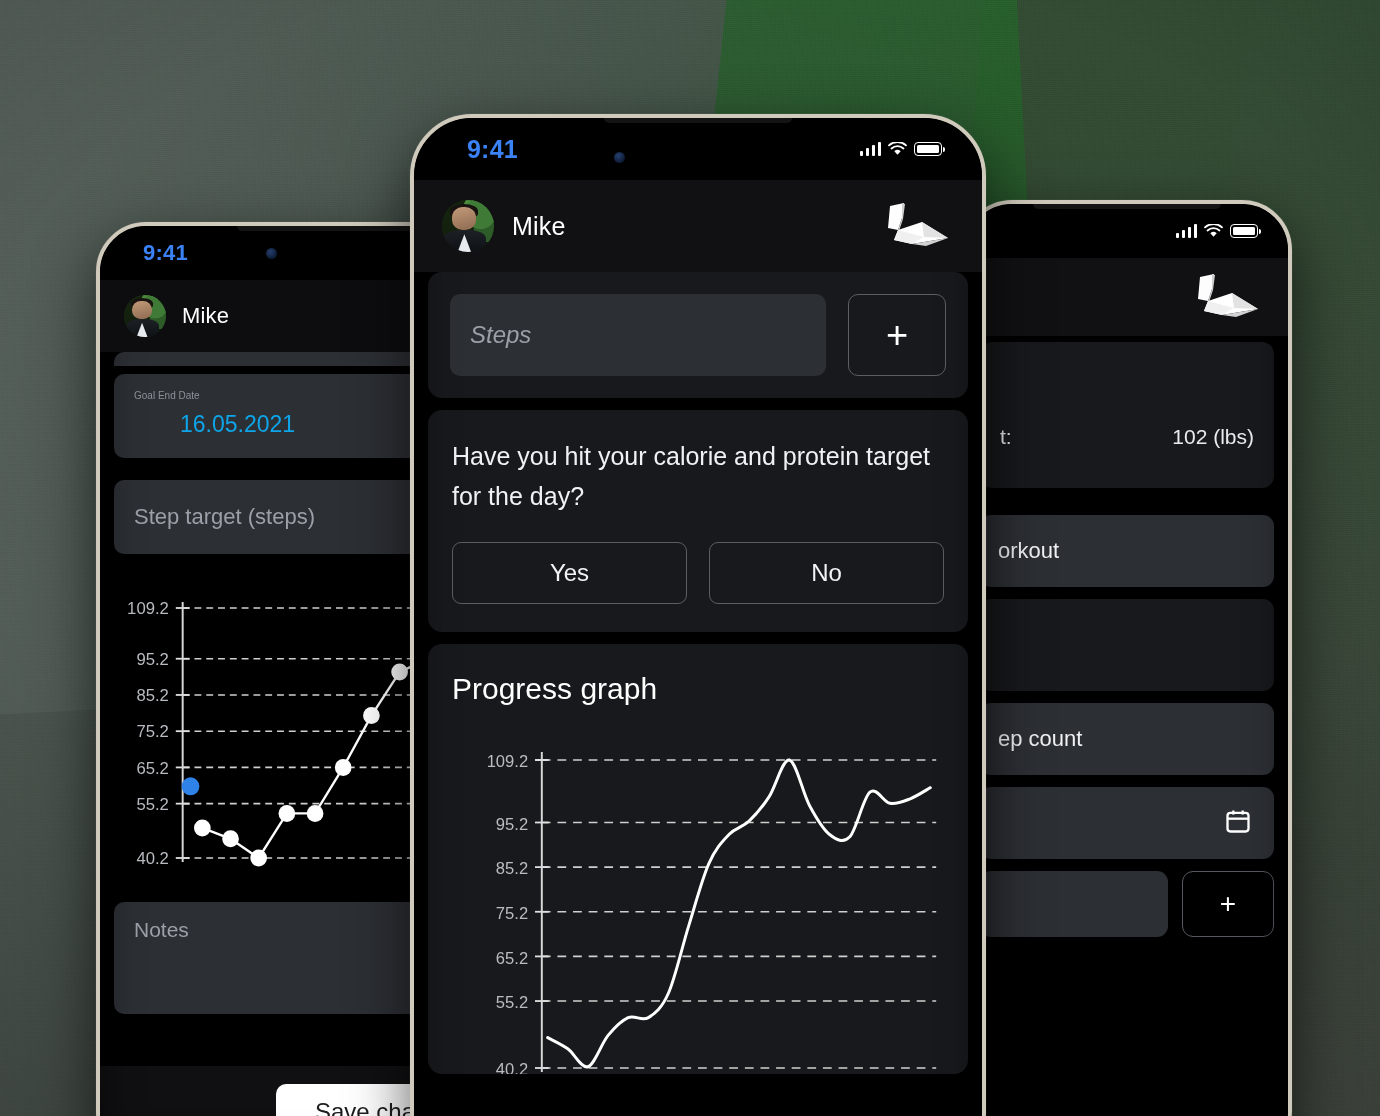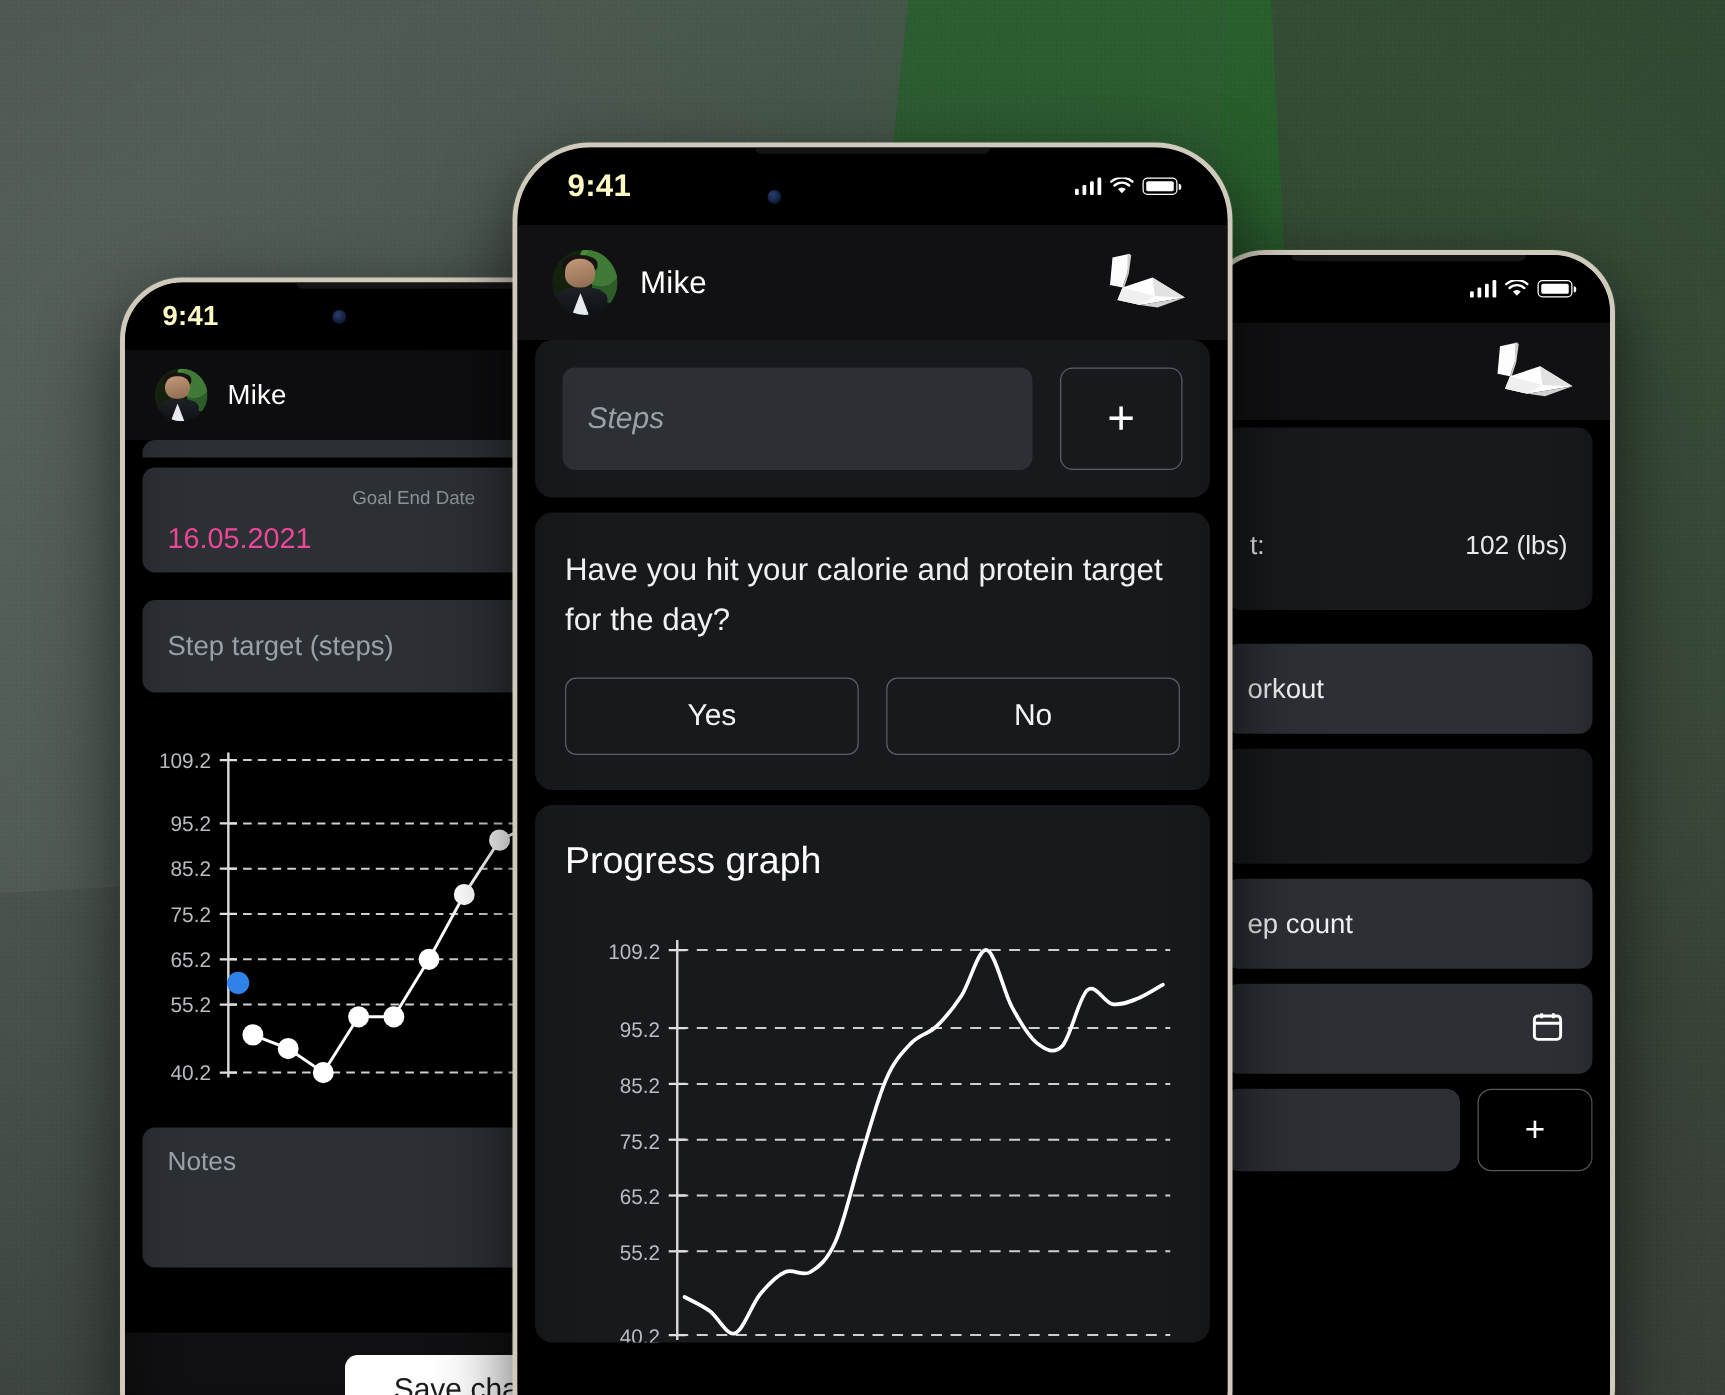--- a/index.html
+++ b/index.html
@@ -92,26 +92,26 @@
   .camdot {
     position: absolute;
     width: 11px; height: 11px;
     border-radius: 50%;
     background: radial-gradient(circle at 40% 35%, #27406f, #0d1a33 70%);
     z-index: 21;
   }
 
   
   .statusbar {
-    position: absolute; top: 0; left: 0; right: 0;
+    position: absolute; top: 0; left: 13px; right: 0;
     height: 54px;
     display: flex; align-items: center;
     justify-content: space-between;
     padding: 0 30px;
-    color: #fef9c3;
+    color: #3b82f6;
     z-index: 15;
   }
   .statusbar .clock {
     font-size: 22px; font-weight: bold;
     letter-spacing: .2px;
   }
   .status-icons { display: flex; align-items: center; gap: 7px; }
   .bars { display: flex; align-items: flex-end; gap: 2.5px; height: 14px; }
   .bars i { display: block; width: 3.5px; background: #fff; border-radius: 1px; }
   .bars i:nth-child(1){ height: 5px; }
@@ -243,21 +243,21 @@
   #phone-left {
     left: 96px; top: 222px;
     width: 470px; height: 940px;
     z-index: 20;
     border-radius: 50px;
   }
   #phone-left .screen { border-radius: 46px; }
   #phone-left .appbar { height: 72px; background: #0d0d0f; }
   #phone-left .avatar { width: 42px; height: 42px; }
   #phone-left .username { font-size: 22px; margin-left: 16px; }
-  .floatlabel { font-size: 15px; color: #8d9299; margin-bottom: 10px; text-align: center; }
+  .floatlabel { font-size: 10px; color: #8d9299; margin-bottom: 10px; }
   .save-bar {
     position: absolute; left: 0; right: 0; bottom: 0;
     height: 92px; background: #101012;
     display: flex; align-items: center; justify-content: center;
   }
   .save-btn {
     background: #fff; color: #1d1d1f;
     border-radius: 10px;
     height: 56px; min-width: 230px;
     display: flex; align-items: center; justify-content: center;
@@ -366,21 +366,21 @@
             <div class="face"></div>
         </div>
         <div class="username">Mike</div>
       </div>
 
       <div style="position:absolute;left:0;right:0;top:126px;bottom:0;background:#000;">
         <div style="height:14px;background:#2c2f34;margin:0 14px;border-radius:10px 10px 0 0;"></div>
 
         <div class="field" style="height:84px;margin:8px 14px 0;display:block;padding-top:16px;">
           <div class="floatlabel">Goal End Date</div>
-          <div style="color:#ec4899;font-size:23px;">16.05.2021</div>
+          <div style="color:#0ea5e9;font-size:23px;margin-left:46px;">16.05.2021</div>
         </div>
 
         <div class="field" style="height:74px;margin:22px 14px 0;font-size:22px;">
           <span>Step target (steps)</span>
         </div>
 
         <div class="chart" style="margin:36px 6px 0;height:290px;">
           <svg viewBox="0 0 470 290" preserveAspectRatio="none">
             <g id="left-ticks">
                 <text x="64" y="24.12" class="ytick" font-size="17">109.2</text>

